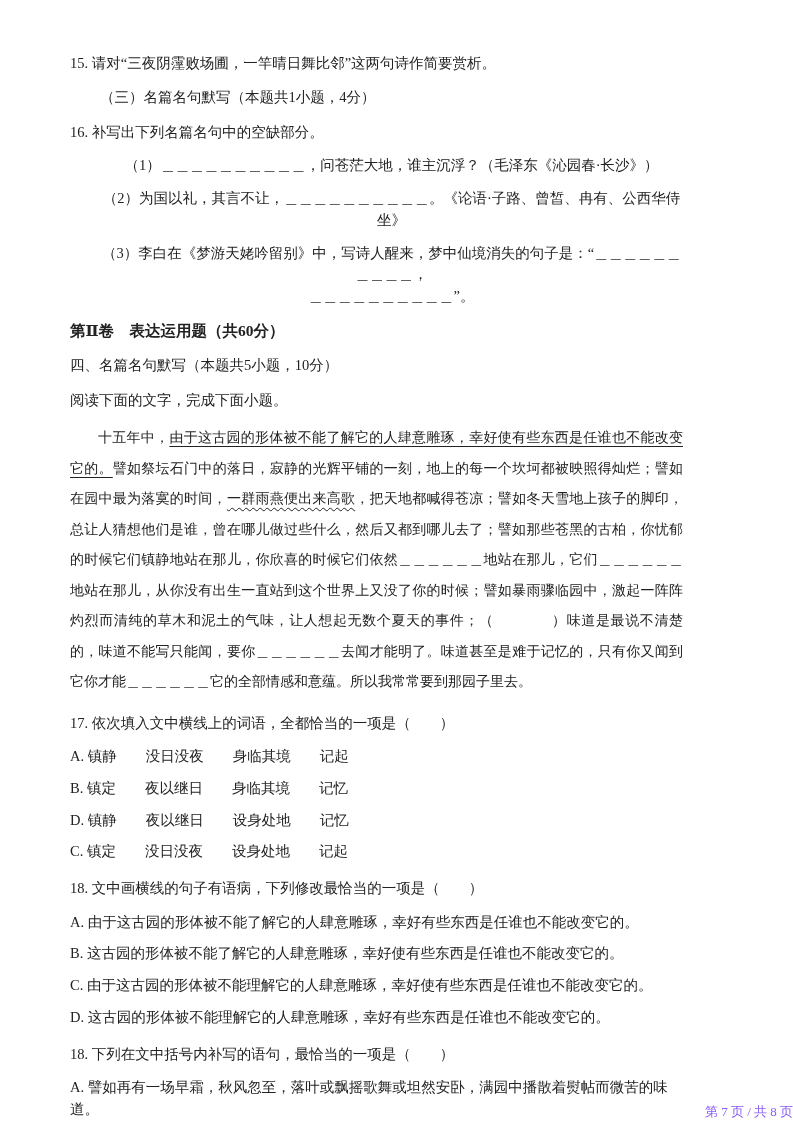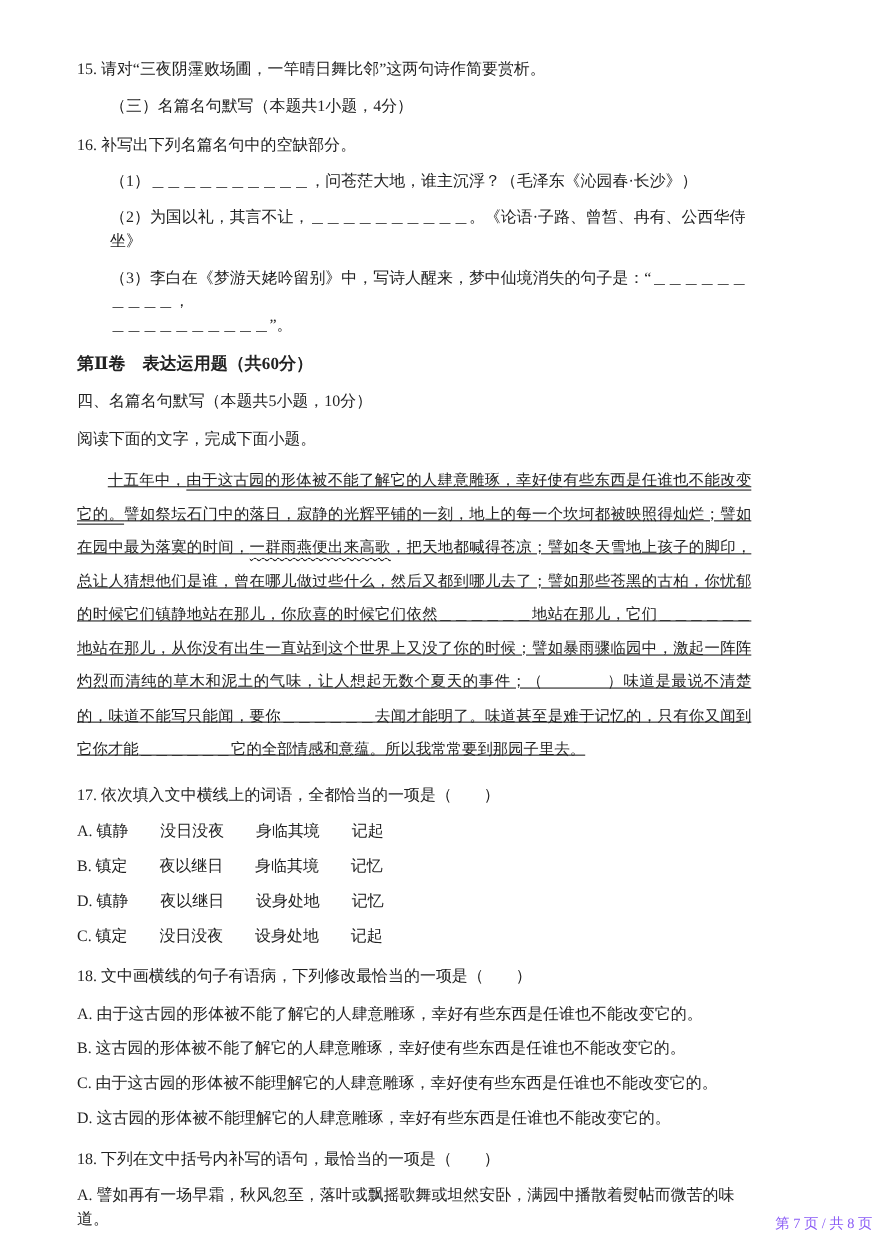--- a/index.html
+++ b/index.html
@@ -6,28 +6,28 @@
   html, body { background:#ffffff; }
   body {
     width:793px; height:1122px; position:relative; overflow:hidden;
     font-family:"Liberation Serif","DejaVu Serif",serif;
     color:#222222; font-size:14.5px;
   }
   .page { padding:52px 110px 0 70px; }
   .q { line-height:1.55; margin-bottom:12px; }
   .indent1 { padding-left:30px; }
   .bold { font-weight:normal; }
-  .sp { margin-bottom:11px; line-height:1.5; }
+  .sp { margin-bottom:11px; line-height:1.5;text-align:center; }
   .center-header {
     font-weight:bold; font-size:15.5px;
     margin:6px 0 12px 0; line-height:1.5;
   }
   .passage {
     font-size:14px; line-height:2.18; text-align:justify;
-    text-indent:2em; margin:2px 0 14px 0;text-decoration:underline;
+    text-indent:2em; margin:2px 0 14px 0;
   }
   .passage .ul {
     text-decoration:underline; text-underline-offset:4px; text-decoration-thickness:1px;
   }
   .passage .wavy {
     text-decoration:underline wavy; text-underline-offset:4px; text-decoration-thickness:1px;
   }
   .qt { margin-top:14px; }
   .opt { line-height:1.5; margin-bottom:10px; }
   .footer {

